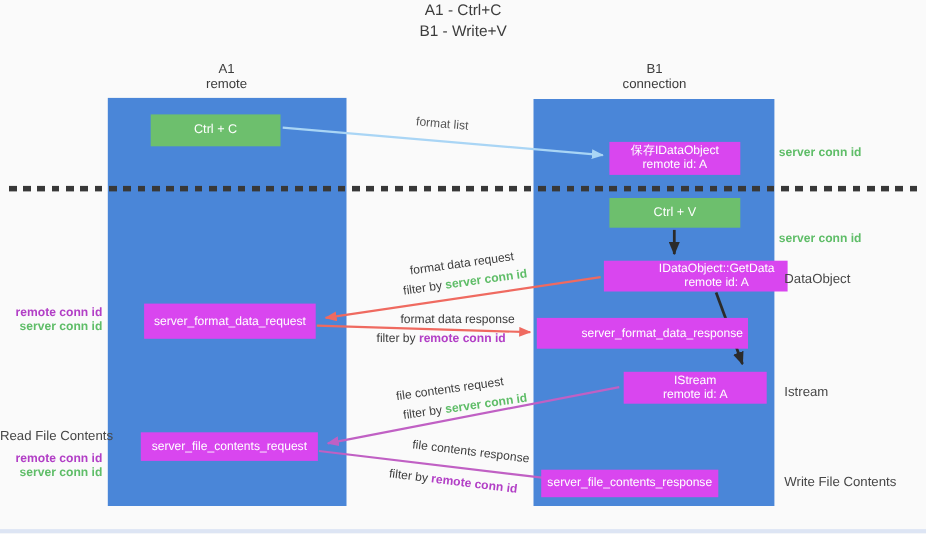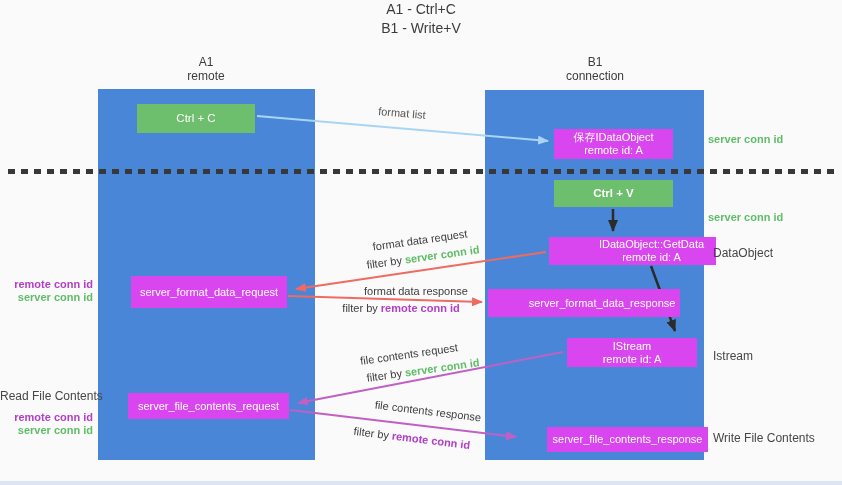--- a/index.html
+++ b/index.html
@@ -94,21 +94,21 @@
 
   <div class="node green" style="left:137px; top:104px; width:118px; height:29px;">
     <div>Ctrl + C</div>
   </div>
 
   <div class="node orange" style="left:554px; top:129px; width:119px; height:30px;">
     <div>保存IDataObject</div>
     <div>remote id: A</div>
   </div>
 
-  <div class="node green" style="left:554px; top:180px; width:119px; height:27px;font-weight:bold;">
+  <div class="node green" style="left:554px; top:180px; width:119px; height:27px;">
     <div>Ctrl + V</div>
   </div>
 
   <div class="node orange" style="left:549px; top:237px; width:129px; height:28px;padding-left:38px;">
     <div>IDataObject::GetData</div>
     <div>remote id: A</div>
   </div>
 
   <div class="node orange" style="left:131px; top:276px; width:156px; height:32px;">
     <div>server_format_data_request</div>
@@ -120,21 +120,21 @@
 
   <div class="node orange" style="left:567px; top:338px; width:130px; height:29px;">
     <div>IStream</div>
     <div>remote id: A</div>
   </div>
 
   <div class="node orange" style="left:128px; top:393px; width:161px; height:26px;">
     <div>server_file_contents_request</div>
   </div>
 
-  <div class="node orange" style="left:547px; top:427px; width:161px; height:25px;">
+  <div class="node orange" style="left:492px; top:427px; width:161px; height:25px;">
     <div>server_file_contents_response</div>
   </div>
 
   <div class="flow-label rlist" style="left:402px; top:113px;">format list</div>
 
   <div class="flow-label rneg" style="left:420px; top:240px;">format data request</div>
   <div class="flow-label rneg" style="left:423px; top:257px;"><span>filter by </span><span class="green-txt">server conn id</span></div>
 
   <div class="flow-label" style="left:416px; top:291px;">format data response</div>
   <div class="flow-label" style="left:401px; top:308px;"><span>filter by </span><span class="purple-txt">remote conn id</span></div>

